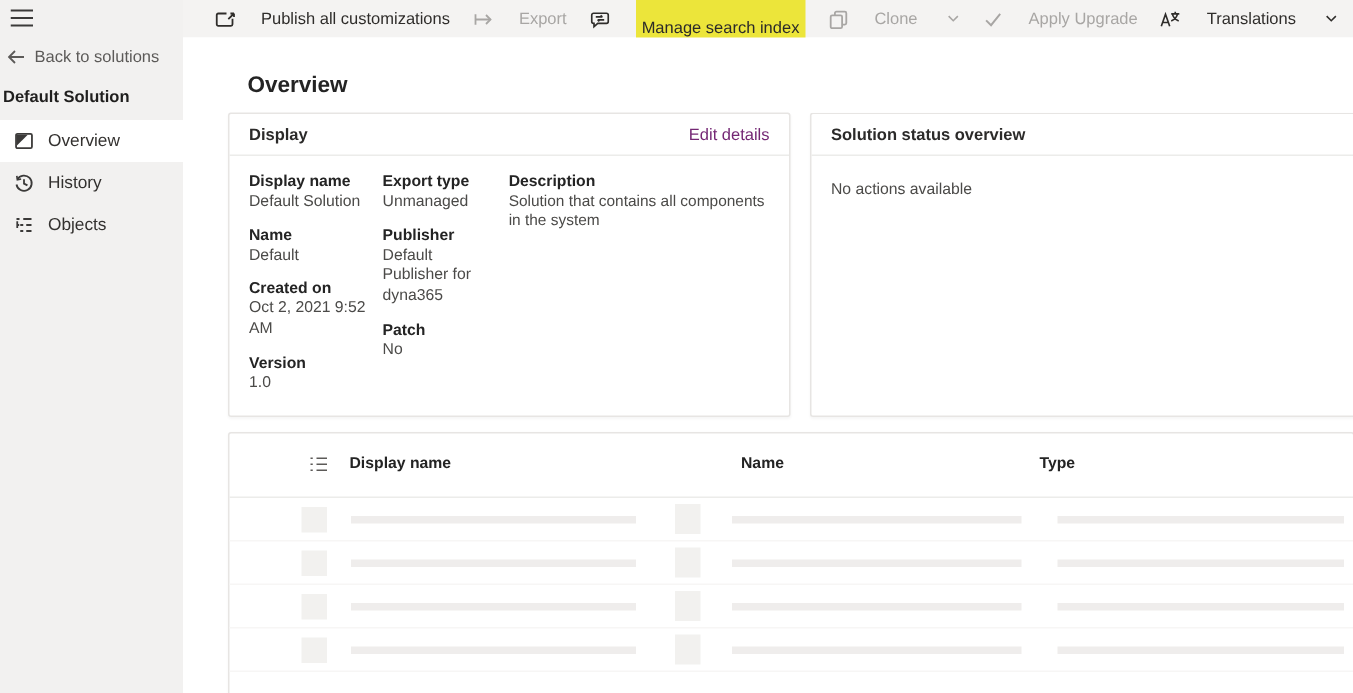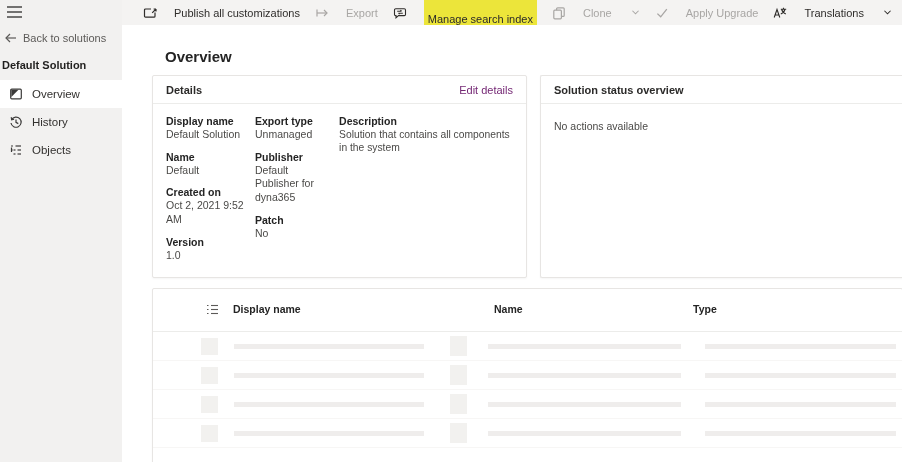--- a/index.html
+++ b/index.html
@@ -239,21 +239,21 @@
     </svg>
     <span>Show dependencies</span>
   </div>
 </div>
 
 <div class="content">
   <div class="page-title">Overview</div>
 
   <div class="card details-card">
     <div class="card-head">
-      <span class="card-title">Details</span>
+      <span class="card-title">Display</span>
       <span class="link">Edit details</span>
     </div>
     <div class="details-body">
       <div class="dcol1">
         <div class="field">
             <div class="field-label">Display name</div>
             <div class="field-value">Default Solution</div>
           </div>
         <div class="field">
             <div class="field-label">Name</div>

